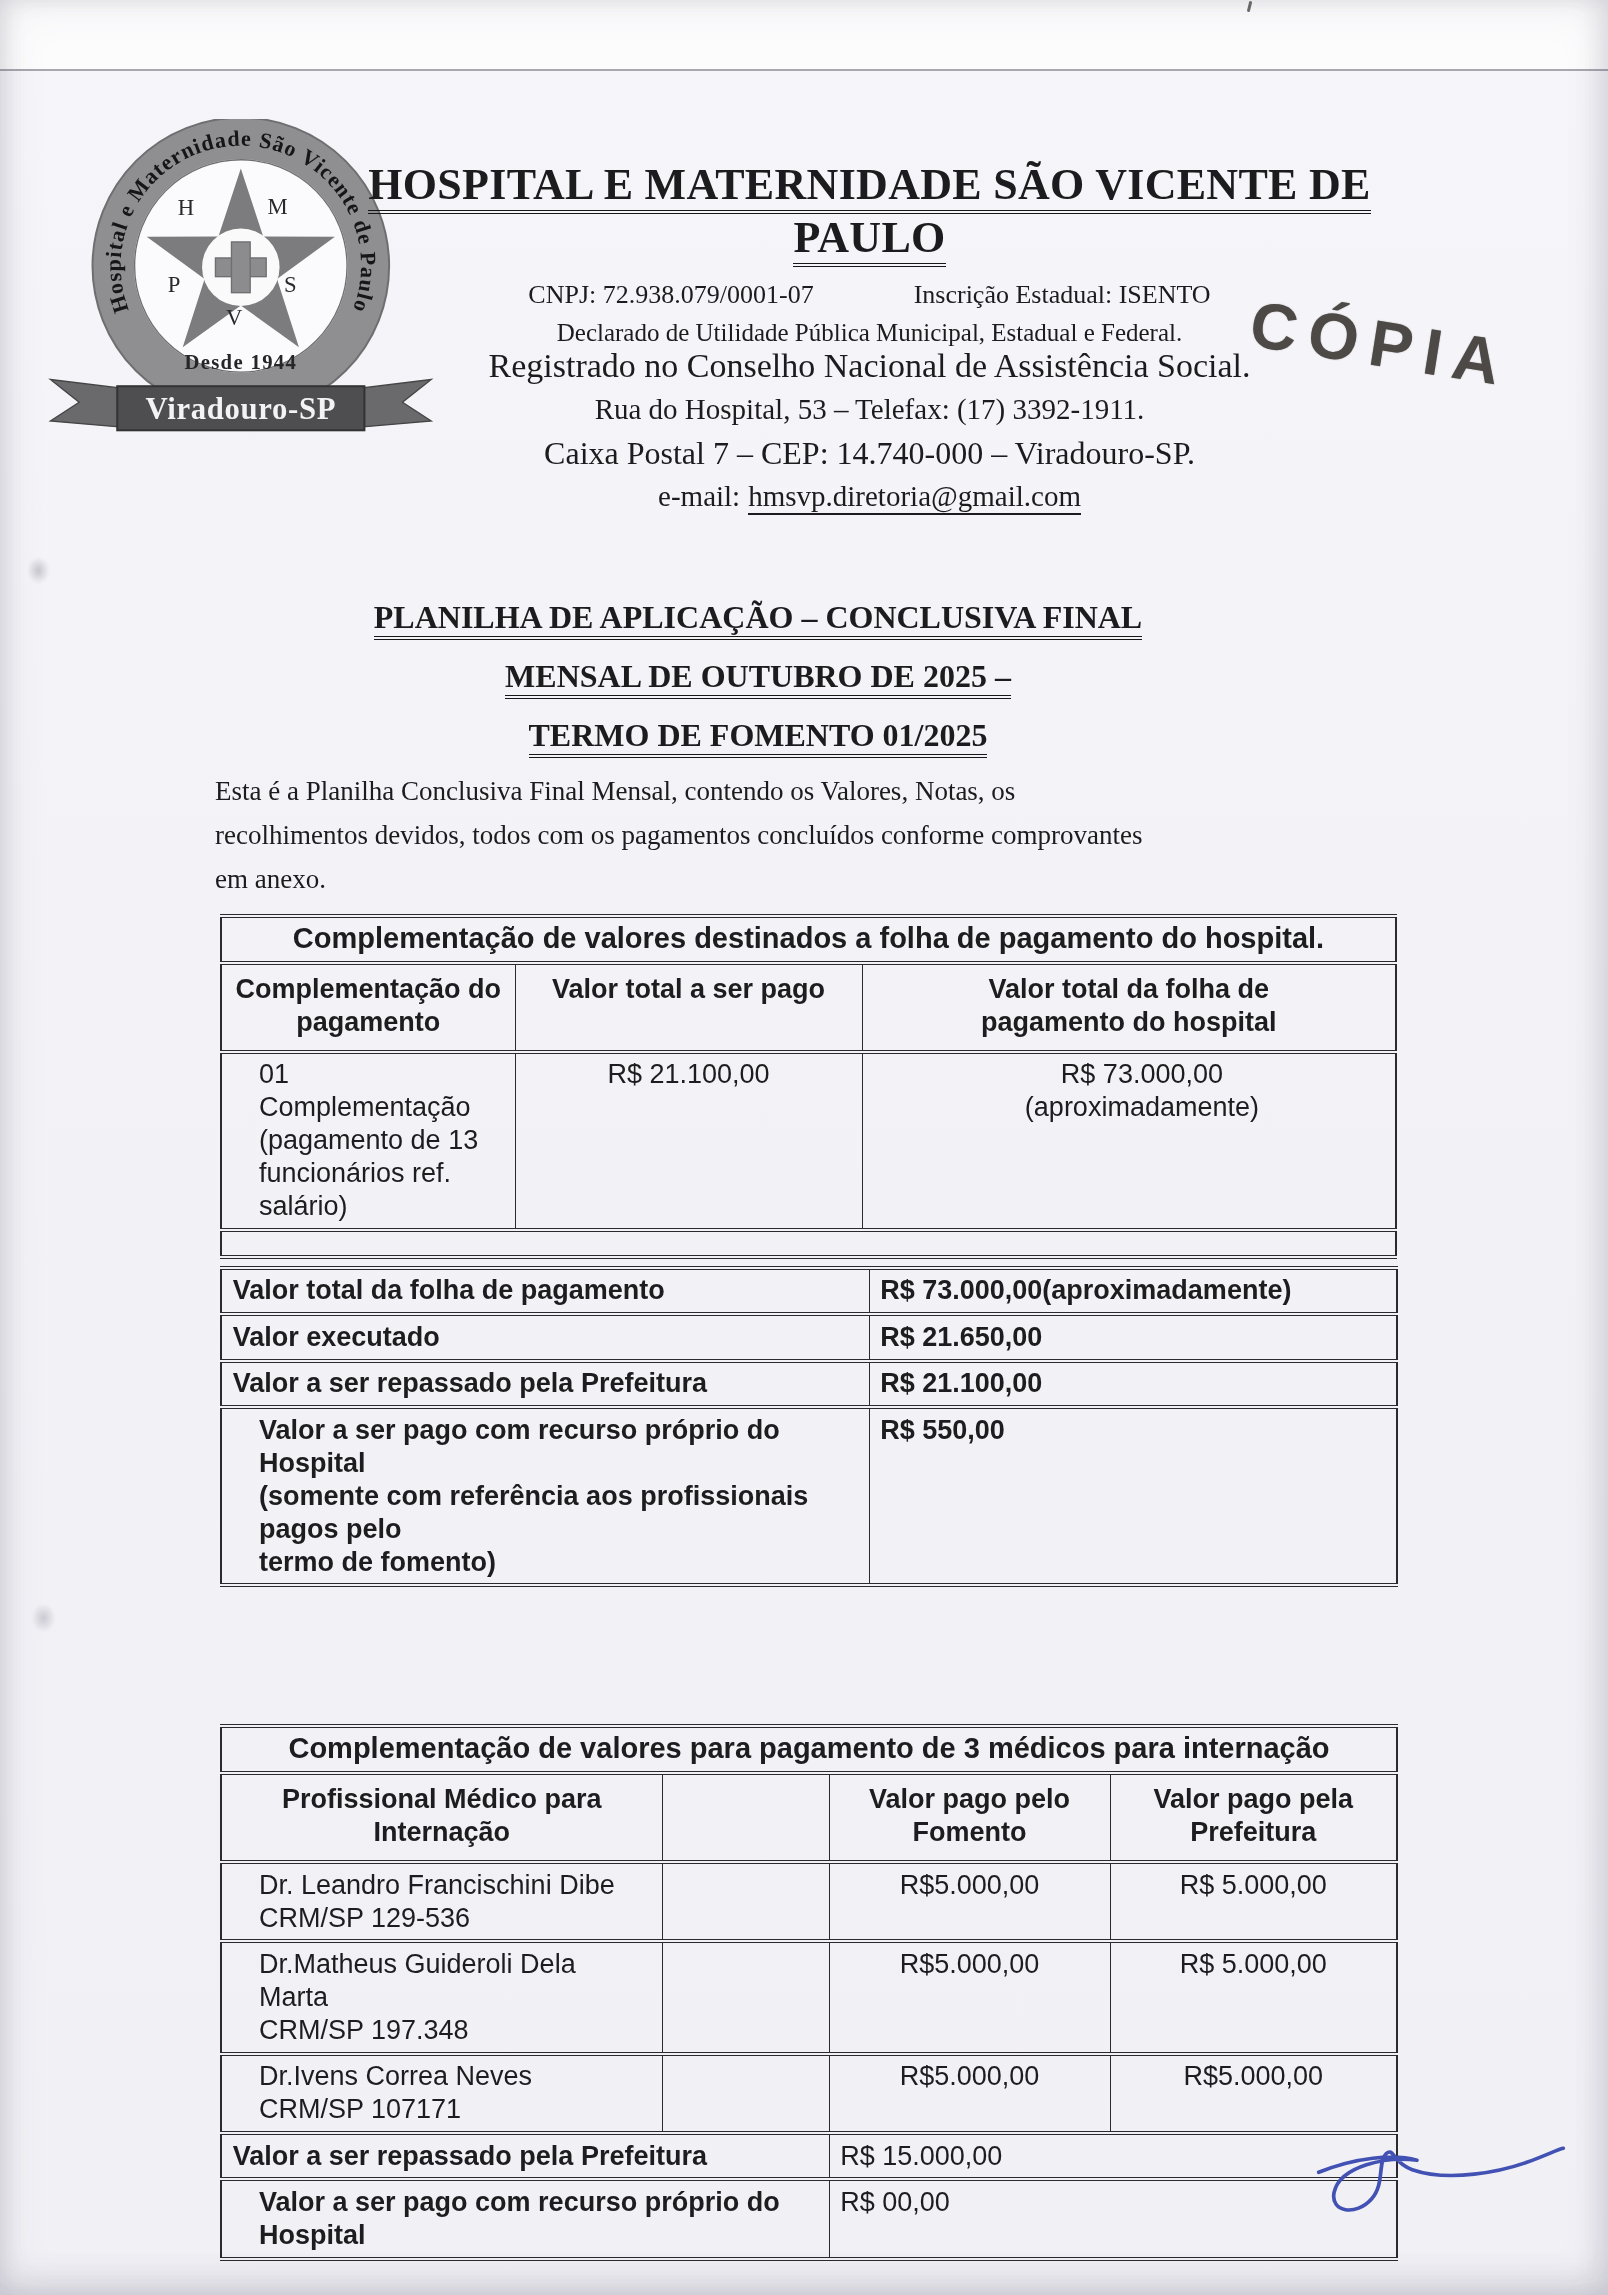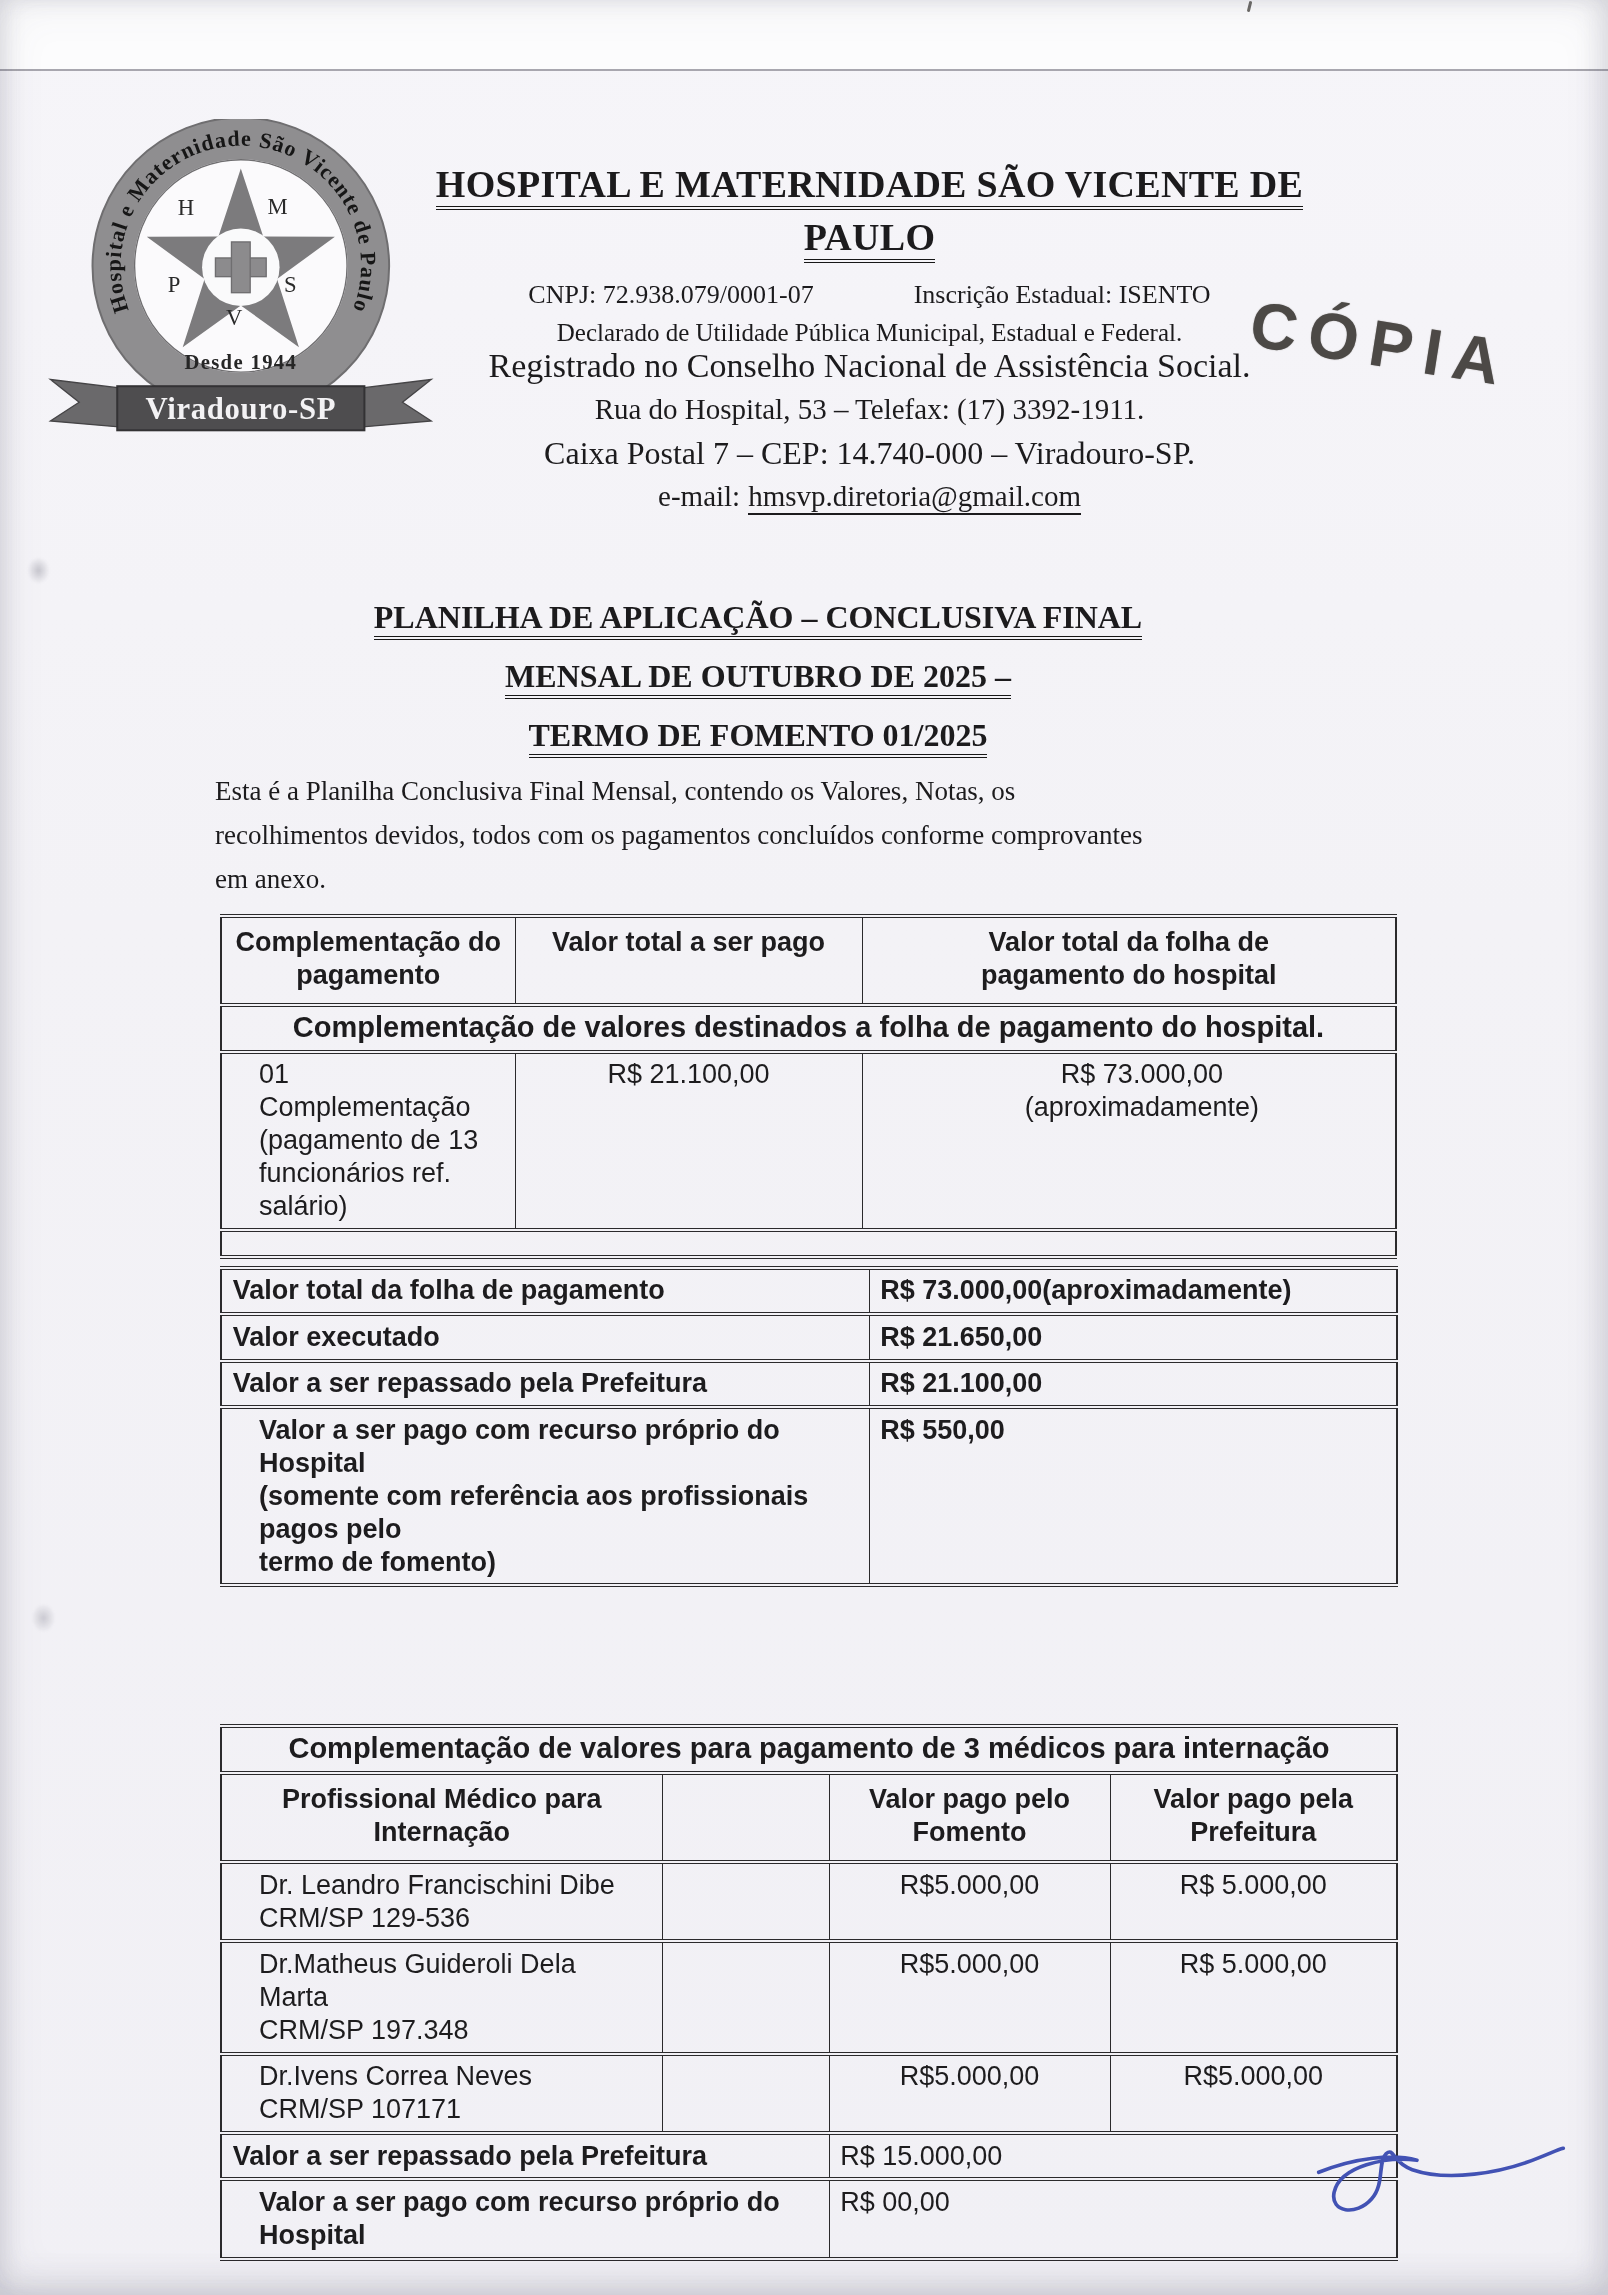--- a/index.html
+++ b/index.html
@@ -14,21 +14,21 @@
   .tick{position:absolute;left:1248px;top:1.3px;width:2.7px;height:11.4px;background:#4a4742;
         transform:rotate(14deg);border-radius:1.3px;opacity:.8;}
   .hole{position:absolute;border-radius:50%;filter:blur(1.3px);}
   .hole1{left:23px;top:552px;width:31px;height:37px;
         background:radial-gradient(closest-side,rgba(110,110,125,.35),rgba(110,110,125,0) 72%);}
   .hole2{left:27px;top:1598px;width:33px;height:40px;
         background:radial-gradient(closest-side,rgba(110,110,125,.30),rgba(110,110,125,0) 72%);}
 
   
   .hdrblock{position:absolute;left:347px;top:158px;width:1045px;text-align:center;}
-  .htitle{font-size:38px;font-weight:bold;line-height:53px;letter-spacing:0.3px;margin:0;}
+  .htitle{font-size:44px;font-weight:bold;line-height:53px;letter-spacing:0.3px;margin:0;}
   .du{border-bottom:4.7px double #171717;padding-bottom:1.3px;}
   .cnpjrow{display:flex;justify-content:center;gap:100px;font-size:26px;margin-top:16px;}
   .decl{font-size:25px;margin-top:8.7px;}
   .reg{font-size:34px;margin-top:0;}
   .rua{font-size:29px;margin-top:8.7px;}
   .caixa{font-size:32px;margin-top:8.7px;}
   .emailline{font-size:29px;margin-top:8px;}
   .emailline .em{border-bottom:2px solid #1c1b1d;padding-bottom:0.7px;margin-left:8px;}
 
   .stamp{position:absolute;left:1257px;top:286px;transform:rotate(9deg);transform-origin:left top;
@@ -129,28 +129,28 @@
   <div id="tables">
 
     <table id="t1">
       <colgroup>
           <col style="width:294px">
           <col style="width:347px">
           <col style="width:534px">
         </colgroup>
       <tbody>
           <tr>
+        <td class="ttl" colspan="3">Complementação de valores destinados a folha de pagamento do hospital.</td>
+      </tr>
+      <tr>
         <td class="hdr ml">Complementação do
 pagamento</td>
         <td class="hdr ml">Valor total a ser pago</td>
         <td class="hdr ml">Valor total da folha de
 pagamento do hospital</td>
-      </tr>
-      <tr>
-        <td class="ttl" colspan="3">Complementação de valores destinados a folha de pagamento do hospital.</td>
       </tr>
       <tr>
         <td class="ml">01 Complementação
 (pagamento de 13
 funcionários ref.
 salário)</td>
         <td class="ctr">R$ 21.100,00</td>
         <td class="ctr ml">R$ 73.000,00
 (aproximadamente)</td>
       </tr>

